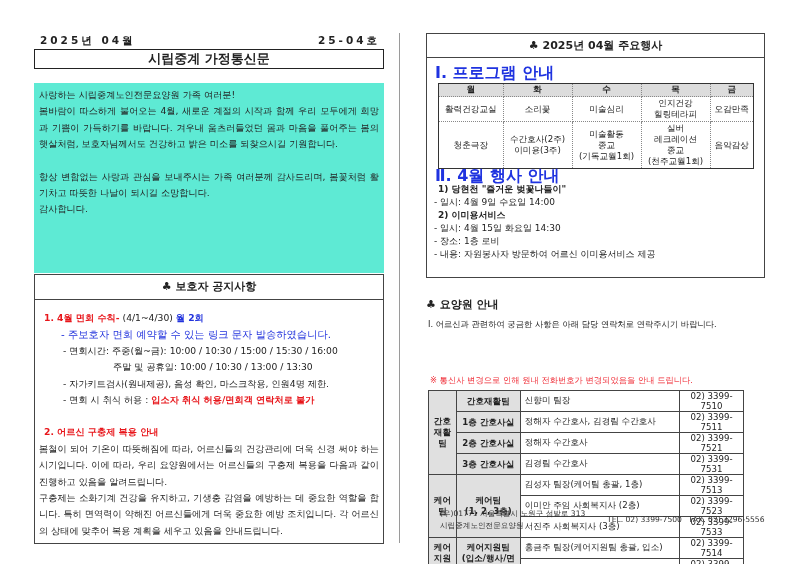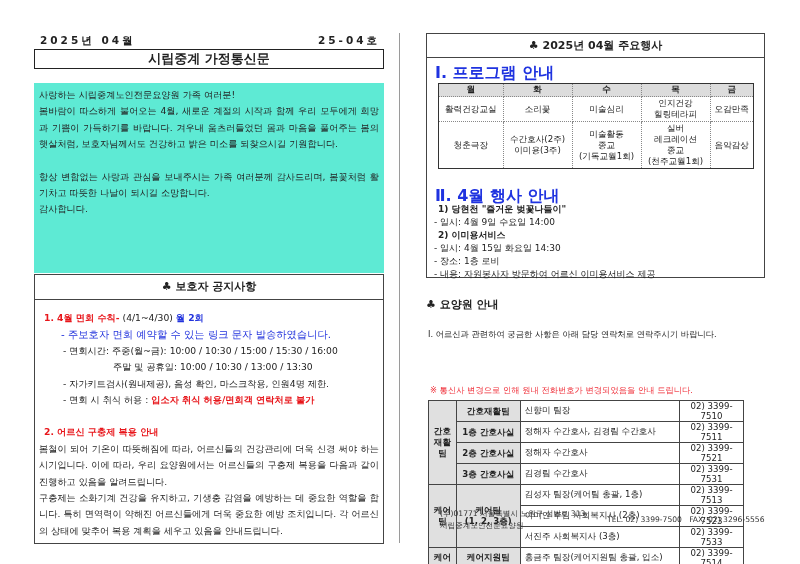--- a/index.html
+++ b/index.html
@@ -33,27 +33,27 @@
   .events-box { position: absolute; left: 426px; top: 33px; width: 339px; height: 245px; border: 1px solid #444; }
   .events-head { height: 24px; border-bottom: 1px solid #444; text-align: center; font-size: 11px; font-weight: bold; line-height: 23px; }
   .sec-title { color: #1f33e0; font-weight: bold; font-size: 16px; padding-left: 8px; }
   .sec1 { margin-top: 8px; height: 14px; line-height: 14px; }
   .prog { margin: 3px 0 0 11px; width: 316px; border-collapse: collapse; font-size: 8.6px; }
   .prog th, .prog td { border: 1px dotted #888; text-align: center; vertical-align: middle; padding: 0; }
   .prog th { background: #dcdcdc; height: 13px; font-weight: bold; }
   .prog tr.r1 td { height: 25px; line-height: 11px; }
   .prog tr.r2 td { height: 47px; line-height: 11px; }
   .prog { border: 1.5px solid #333; }
-  .sec2 { margin-top: 20px; height: 14px; line-height: 14px; }
+  .sec2 { margin-top: 0; height: 14px; line-height: 14px; }
   .ev-list { padding-left: 7px; font-size: 9px; line-height: 13px; }
   .ev-list .ev-title { font-weight: bold; padding-left: 4px; }
 
   .facility { position: absolute; left: 426px; top: 298px; width: 340px; }
   .fac-title { font-size: 11px; font-weight: bold; height: 14px; line-height: 14px; }
-  .fac-desc { font-size: 8.3px; margin-top: 16px; height: 12px; line-height: 12px; padding-left: 2px; }
+  .fac-desc { font-size: 8.3px; margin-top: 6px; height: 12px; line-height: 12px; padding-left: 2px; }
   .fac-warn { font-size: 8.3px; color: #f0303a; height: 12px; line-height: 12px; padding-left: 4px; margin-top: 44px; }
   .contacts { margin: 4px 0 0 2px; width: 316px; border-collapse: collapse; font-size: 8.6px; border: 1.5px solid #333; }
   .contacts td { border: 1px solid #444; height: 18.8px; padding: 0 4px; vertical-align: middle; }
   .contacts td.team { background: #e0e0e0; font-weight: bold; text-align: center; width: 28px; line-height: 11px; padding: 0; }
   .contacts td.unit { background: #e0e0e0; font-weight: bold; text-align: center; width: 64px; line-height: 11px; padding: 0; }
   .contacts td.person { width: 160px; }
   .contacts td.phone { text-align: center; width: 64px; }
 
   .footer { position: absolute; left: 426px; top: 508px; width: 340px; height: 30px; font-size: 7.6px; color: #333; }
   .footer .addr { position: absolute; left: 14px; top: 0; width: 150px; text-align: left; line-height: 12px; }

